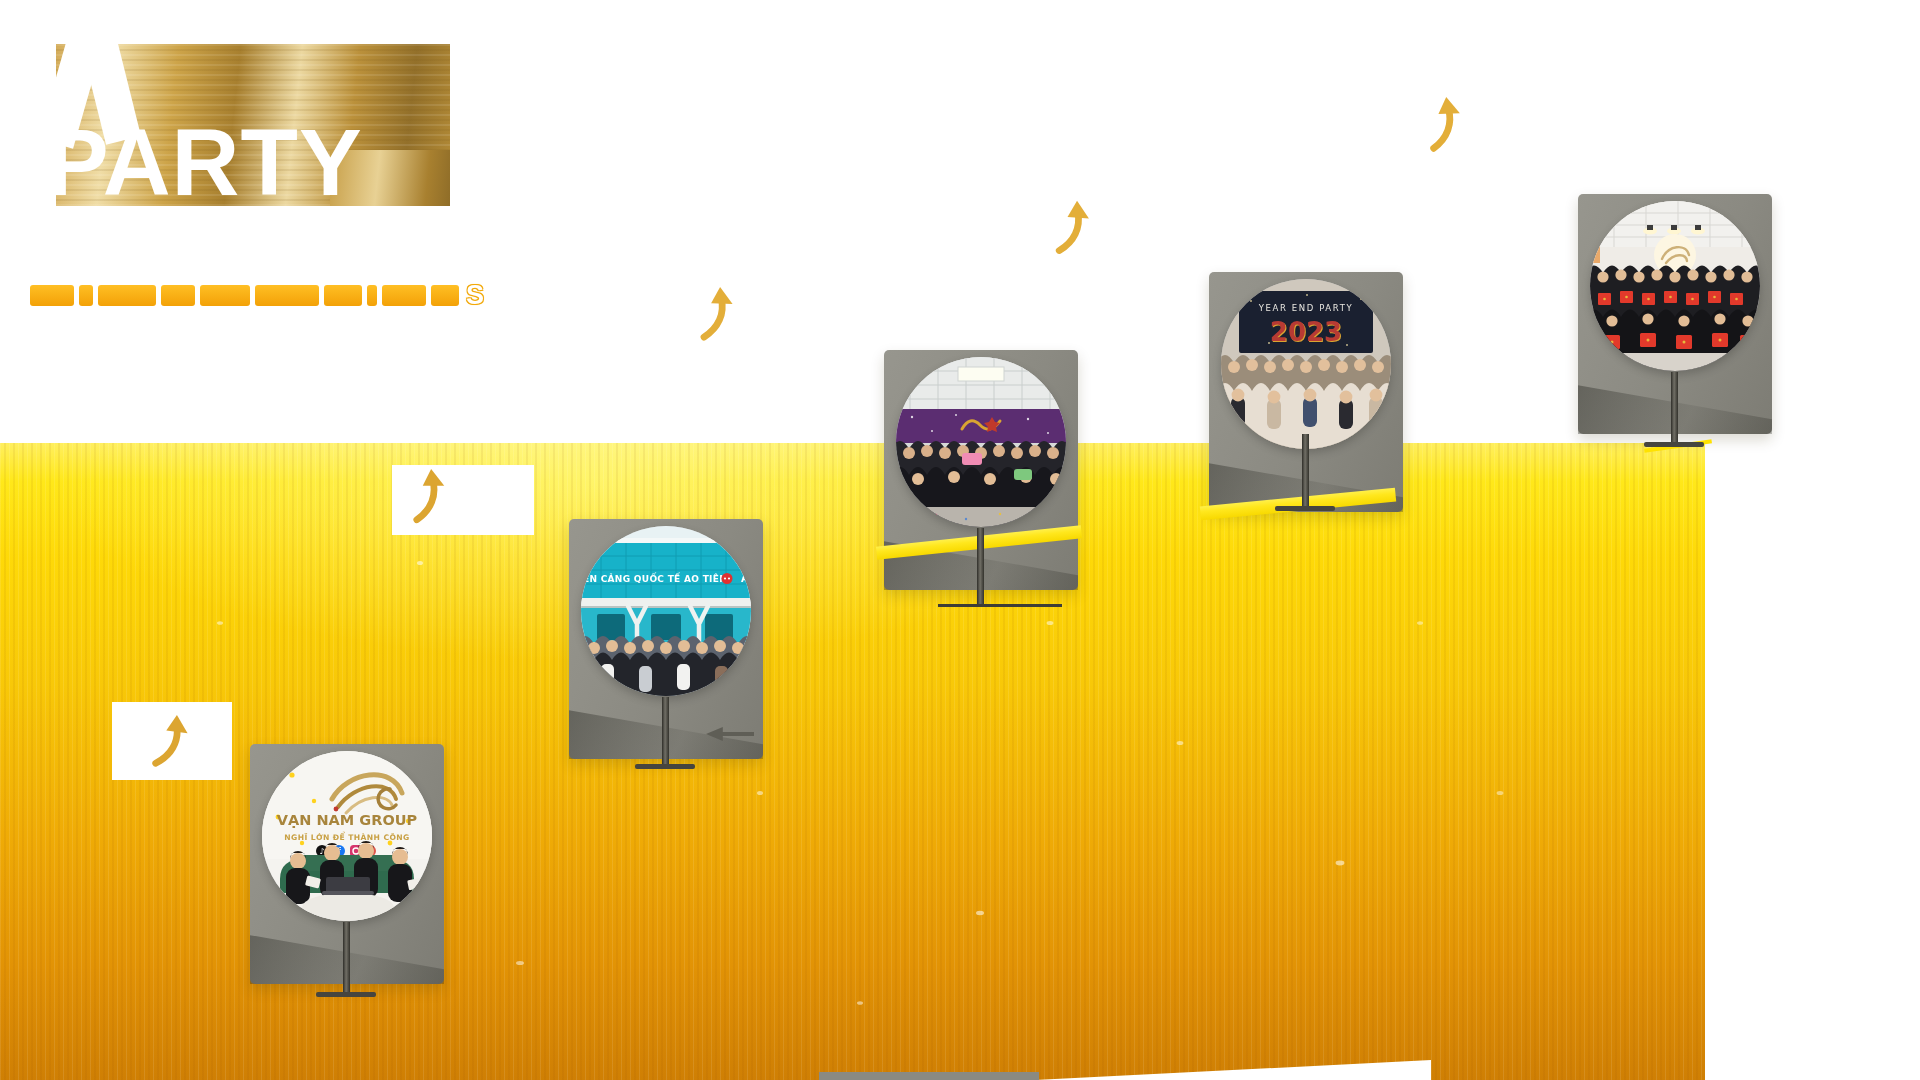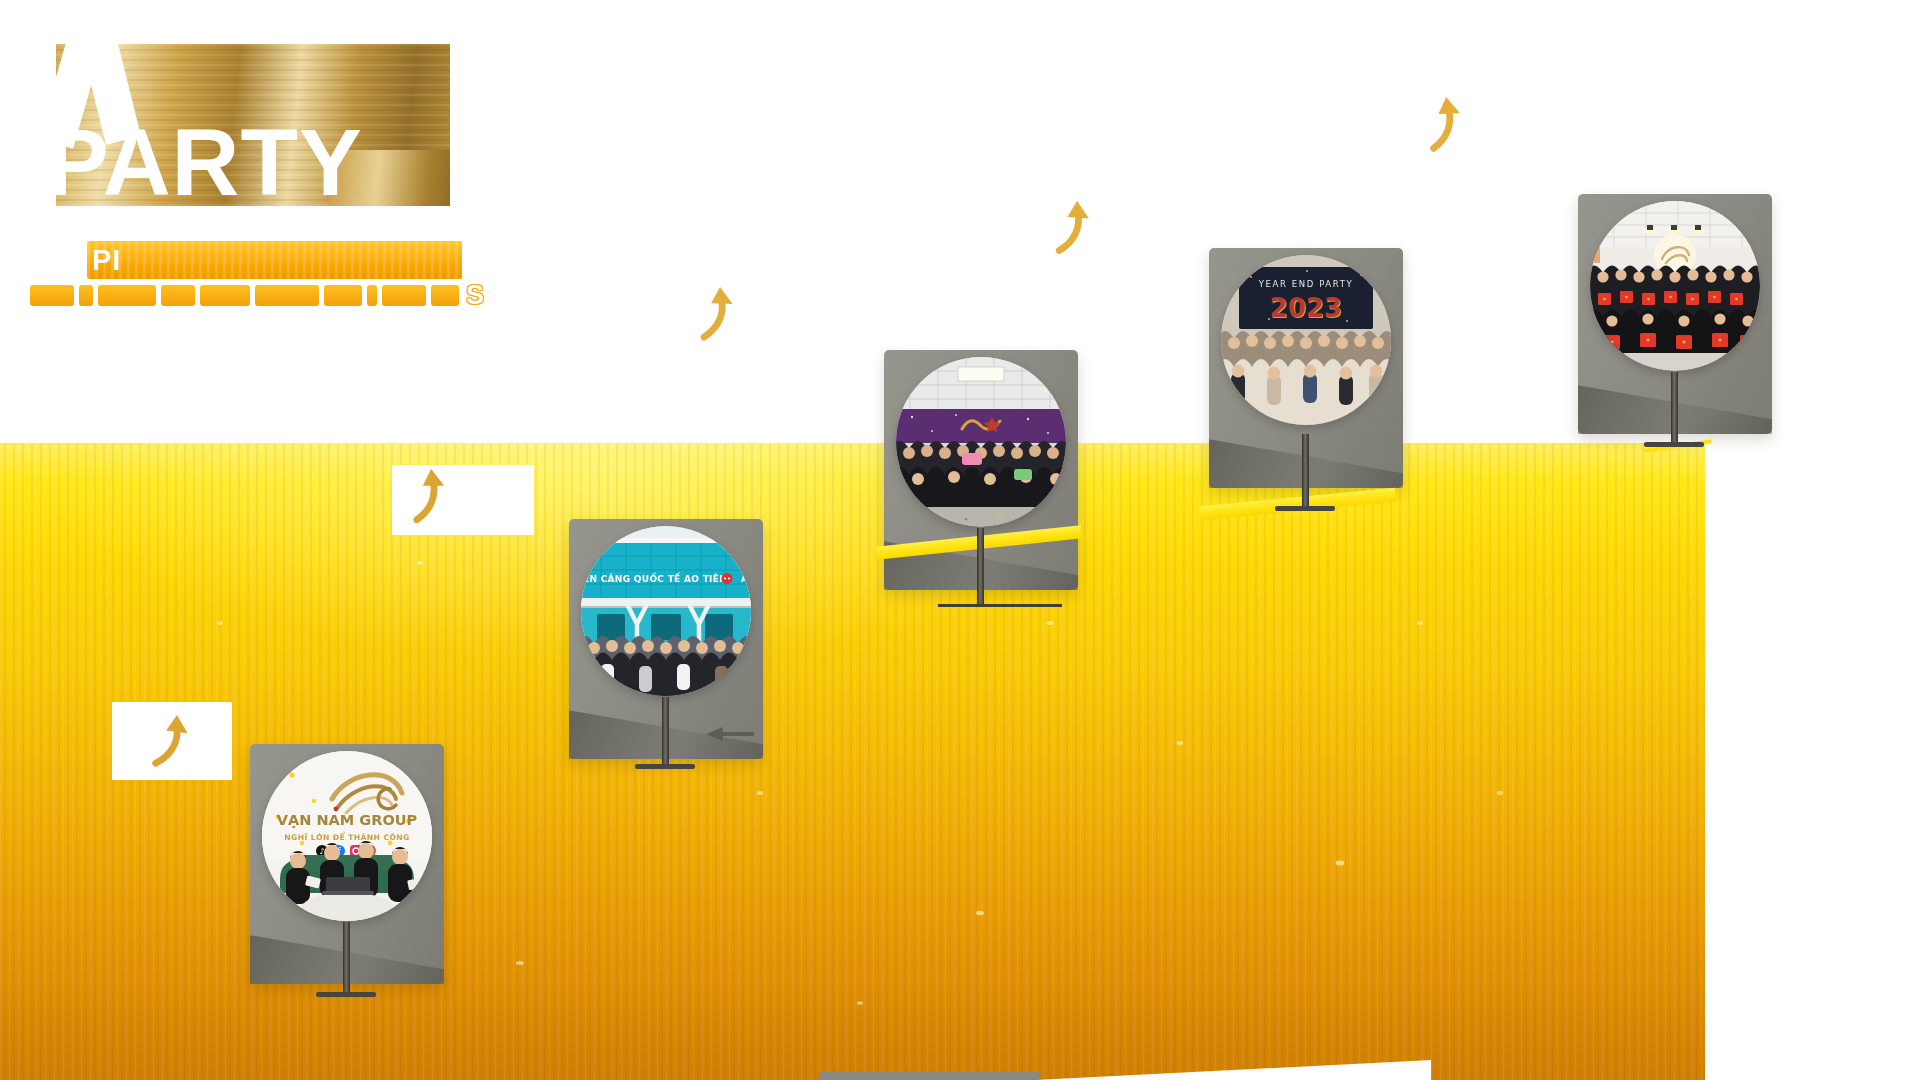--- a/index.html
+++ b/index.html
@@ -118,23 +118,20 @@
   <div class="abs white-notch" style="left:112px;top:702px;width:120px;height:78px"></div>
   <div class="abs white-wedge"></div>
   <div class="abs gray-sliver"></div>
 
   
   <div class="abs logo-plate"></div>
   <div class="abs logo-plate-band"></div>
   <div class="abs v-notch" style="left:54px;top:28px;width:36px;height:118px;transform:rotate(16deg)"></div>
   <div class="abs v-notch" style="left:92px;top:30px;width:36px;height:112px;transform:rotate(-14deg)"></div>
   <div class="abs group-word">PARTY</div>
-  <div class="abs tagline-bar">
-    <span class="tagline-prefix">PI</span>
-  </div>
   <div class="abs blob-row">
     <span class="blob" style="width:44px"></span>
       <span class="blob" style="width:14px"></span>
     <span class="blob" style="width:58px"></span>
       <span class="blob" style="width:34px"></span>
     <span class="blob" style="width:50px"></span>
       <span class="blob" style="width:64px"></span>
     <span class="blob" style="width:38px"></span>
       <span class="blob" style="width:10px"></span>
     <span class="blob" style="width:44px"></span>
@@ -338,21 +335,21 @@
             <circle cx="130" cy="162" r="1.2" fill="#e0608a"></circle>
         </g>
       </svg>
     </div>
   </div>
   <div class="abs ribbon" style="left:876px;top:536px;width:206px;height:13px;transform:rotate(-6deg)"></div>
   <div class="abs pole" style="left:977px;top:528px;height:76px"></div>
   <div class="abs base-line" style="left:938px;top:604px;width:124px"></div>
 
   
-  <div class="card" style="left:1209px;top:248px">
+  <div class="card" style="left:1209px;top:272px">
     <div class="wedge"></div>
     <div class="photo-circle">
       <svg width="170" height="170" viewBox="0 0 170 170">
         <rect width="170" height="170" fill="#cfc8bd"></rect>
         <rect x="18" y="12" width="134" height="62" rx="2" fill="#1a2030"></rect>
         <g fill="#e8d8a0" opacity=".8">
           <circle cx="30" cy="22" r="1"></circle>
             <circle cx="140" cy="20" r="1"></circle>
             <circle cx="48" cy="64" r="1"></circle>
           <circle cx="126" cy="66" r="1"></circle>

